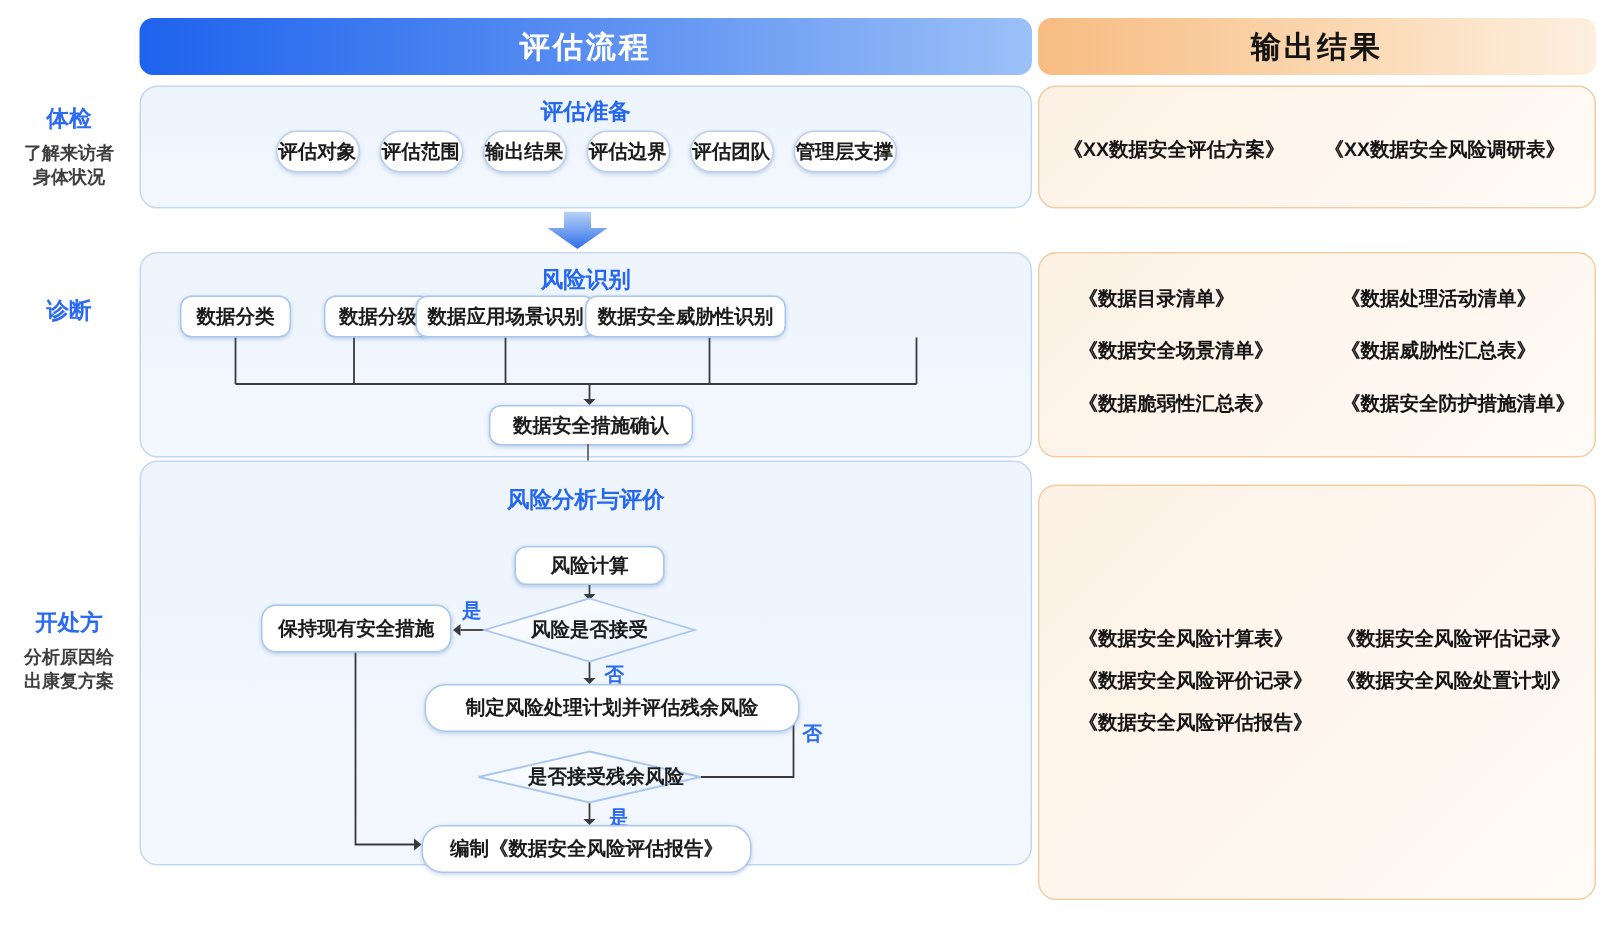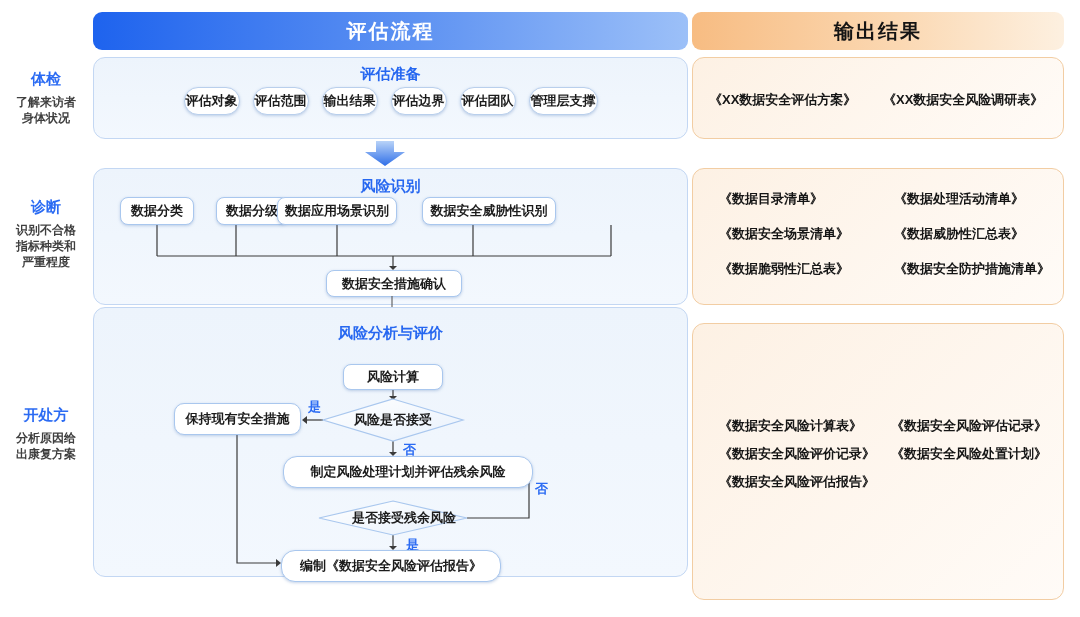--- a/index.html
+++ b/index.html
@@ -42,25 +42,20 @@
 
   <div class="side-label" style="top:70px;">
     <div class="t">体检</div>
     <div class="d">
       <span>了解来访者</span><br>
       <span>身体状况</span>
     </div>
   </div>
   <div class="side-label" style="top:198px;">
     <div class="t">诊断</div>
-    <div class="d">
-      <span>识别不合格</span><br>
-      <span>指标种类和</span><br>
-      <span>严重程度</span>
-    </div>
   </div>
   <div class="side-label" style="top:406px;">
     <div class="t">开处方</div>
     <div class="d">
       <span>分析原因给</span><br>
       <span>出康复方案</span>
     </div>
   </div>
 
   <div class="hdr hdr-blue">评估流程</div>
@@ -100,21 +95,21 @@
         <line x1="517" y1="56" x2="517" y2="87"></line>
         <line x1="63" y1="87" x2="517" y2="87"></line>
         <line x1="299" y1="87" x2="299" y2="97"></line>
       </g>
       <polygon points="295,97 303,97 299,101" fill="#3a3a3a"></polygon>
     </svg>
 
     <div class="wbox" style="left:26px;top:28px;width:74px;height:28px;">数据分类</div>
     <div class="wbox" style="left:122px;top:28px;width:72px;height:28px;">数据分级</div>
     <div class="wbox" style="left:183px;top:28px;width:120px;height:28px;">数据应用场景识别</div>
-    <div class="wbox" style="left:328px;top:28px;width:134px;height:28px;">数据安全威胁性识别</div>
+    <div class="wbox" style="left:296px;top:28px;width:134px;height:28px;">数据安全威胁性识别</div>
     <div class="wbox" style="left:232px;top:101px;width:136px;height:27px;">数据安全措施确认</div>
   </div>
 
   <svg class="svg-abs" style="left:385px;top:296px;" width="14" height="28">
     <line x1="7" y1="0" x2="7" y2="22" stroke="#666" stroke-width="1.2"></line>
     <polygon points="3,22 11,22 7,27" fill="#666"></polygon>
   </svg>
 
   <div class="sect" style="top:307px;height:270px;">
     <div class="sect-title" style="top:16px;">风险分析与评价</div>

